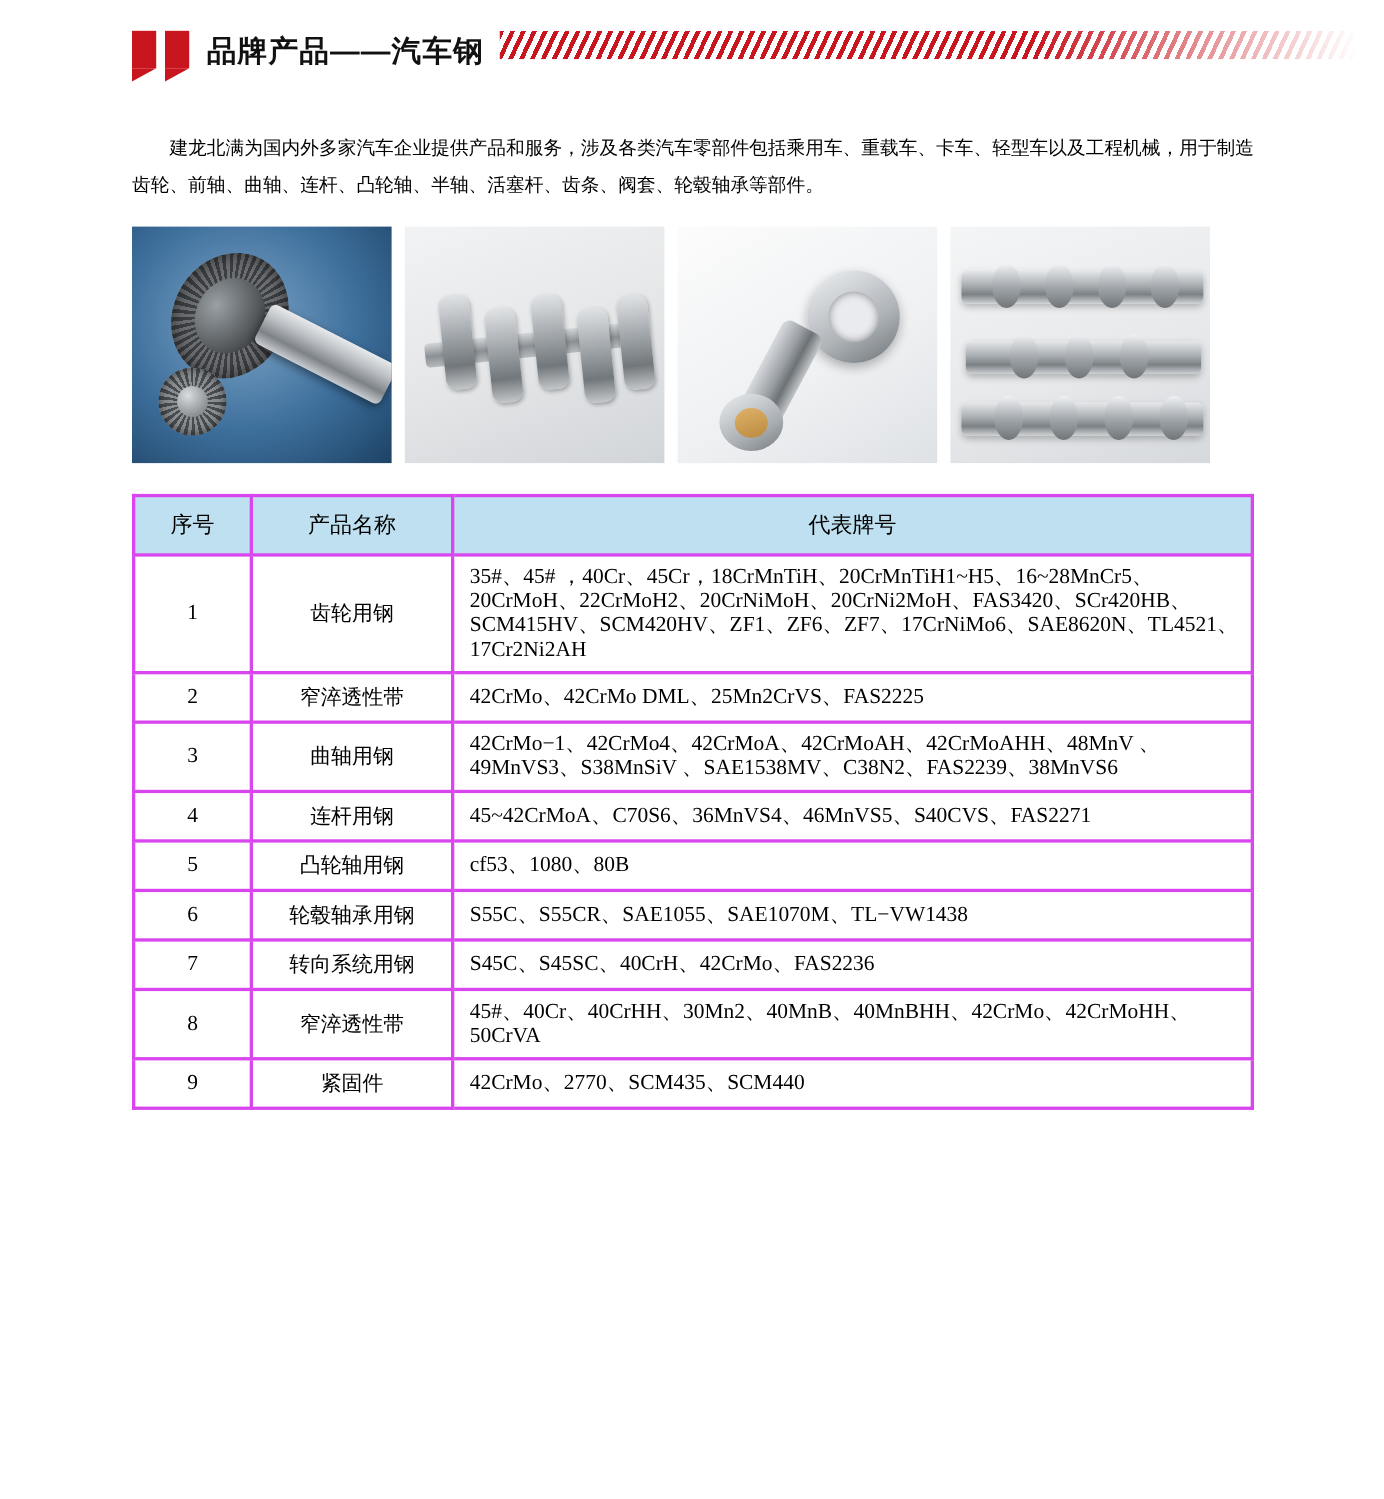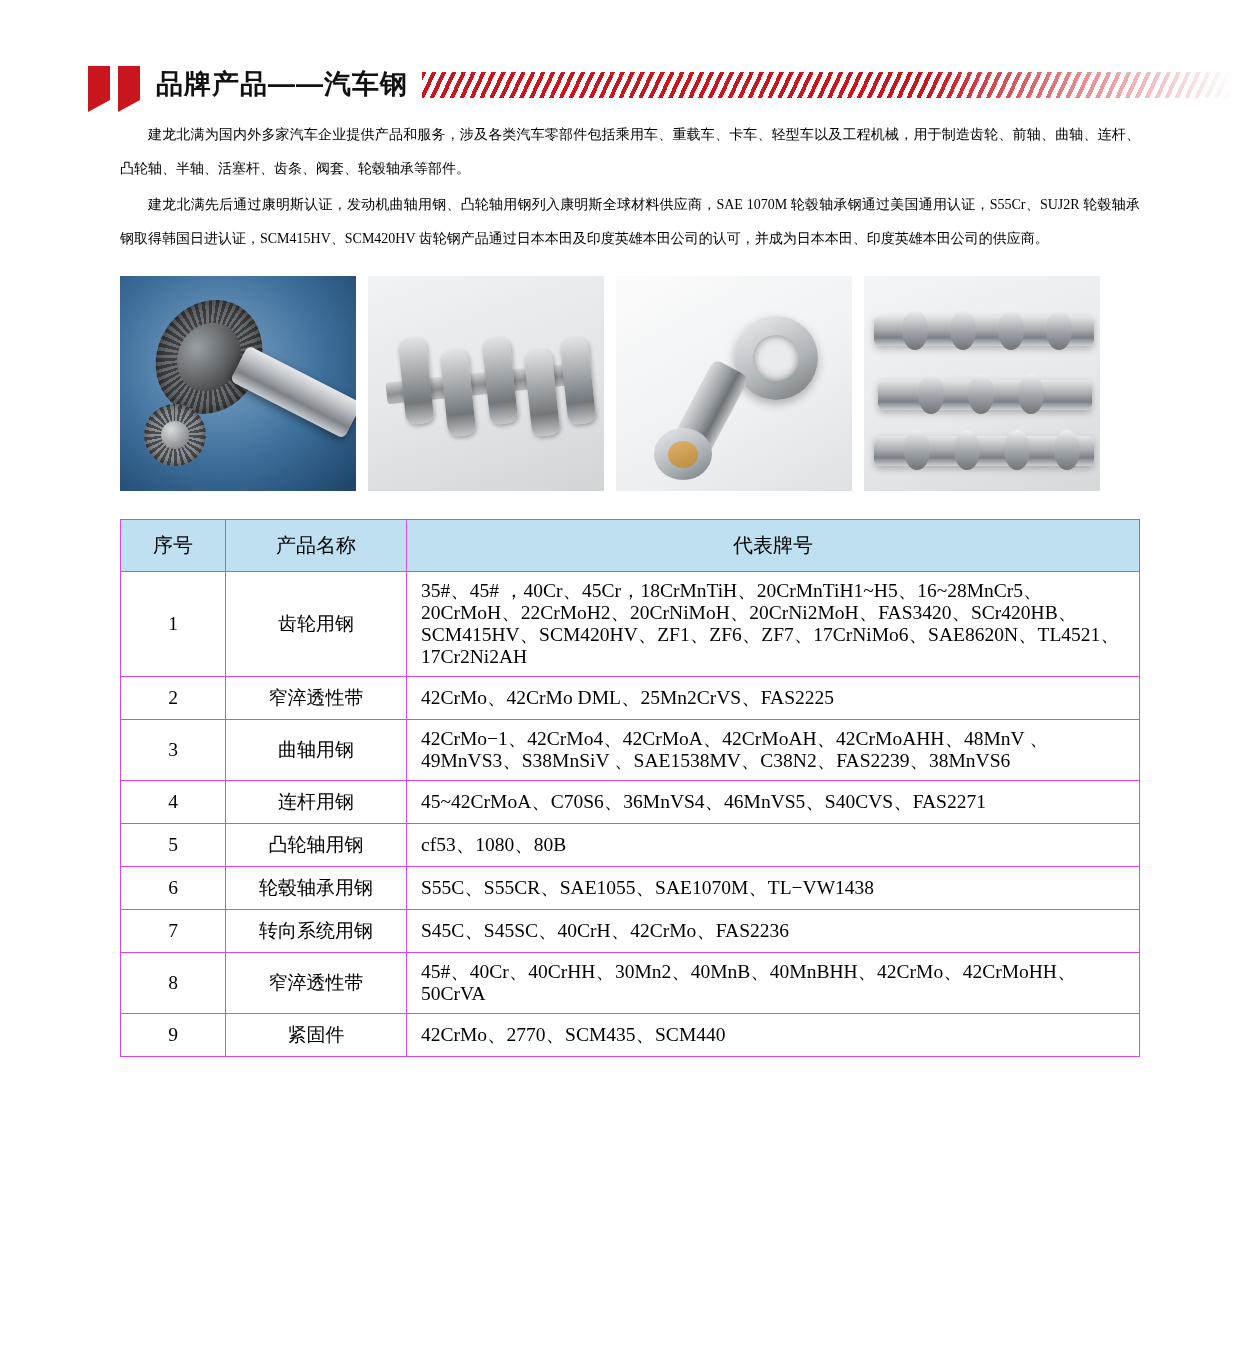--- a/index.html
+++ b/index.html
@@ -15,22 +15,22 @@
     position: relative;
     overflow: hidden;
   }
 
   
   .header {
     position: relative;
     height: 80px;
     margin: 28px 0 0 0;
     display: flex;
-    align-items: flex-end;
-    padding-left: 88px;
+    align-items: flex-start;
+    padding-left: 120px;
   }
   .quote-mark {
     display: flex;
     gap: 8px;
     align-items: flex-start;
     margin-right: 16px;
     margin-bottom: 8px;
   }
   .quote-bar {
     width: 22px;
@@ -68,21 +68,21 @@
     );
     -webkit-mask-image: linear-gradient(to right, rgba(0,0,0,1) 0%, rgba(0,0,0,1) 62%, rgba(0,0,0,0) 100%);
     mask-image: linear-gradient(to right, rgba(0,0,0,1) 0%, rgba(0,0,0,1) 62%, rgba(0,0,0,0) 100%);
   }
 
   
   .content {
     padding: 10px 118px 0 120px;
   }
   .para {
-    font-size: 14px;
+    font-size: 17px;
     line-height: 34px;
     text-align: justify;
     text-justify: inter-ideograph;
     margin: 0 0 2px 0;
     text-indent: 2em;
   }
 
   
   .photos {
     display: flex;
@@ -219,21 +219,21 @@
   
   .table-wrap {
     padding: 28px 118px 0 120px;
   }
   table {
     width: 100%;
     border-collapse: collapse;
     font-size: 19.5px;
   }
   th, td {
-    border: 1px solid #d946ef;
+    border: 3px solid #d946ef;
     padding: 8px 10px;
     vertical-align: middle;
   }
   thead th {
     background: #bfe0f0;
     text-align: center;
     font-weight: normal;
     font-size: 20px;
     padding: 12px 6px;
     font-family: "Liberation Sans", "DejaVu Sans", sans-serif;
@@ -261,21 +261,20 @@
   <span class="quote-mark">
     <span class="quote-bar"></span>
     <span class="quote-bar"></span>
   </span>
   <span class="header-title">品牌产品——汽车钢</span>
   <span class="header-stripes"></span>
 </div>
 
 <div class="content">
   <p class="para">建龙北满为国内外多家汽车企业提供产品和服务，涉及各类汽车零部件包括乘用车、重载车、卡车、轻型车以及工程机械，用于制造齿轮、前轴、曲轴、连杆、凸轮轴、半轴、活塞杆、齿条、阀套、轮毂轴承等部件。</p>
-  <p class="para">建龙北满先后通过康明斯认证，发动机曲轴用钢、凸轮轴用钢列入康明斯全球材料供应商，SAE 1070M 轮毂轴承钢通过美国通用认证，S55Cr、SUJ2R 轮毂轴承钢取得韩国日进认证，SCM415HV、SCM420HV 齿轮钢产品通过日本本田及印度英雄本田公司的认可，并成为日本本田、印度英雄本田公司的供应商。</p>
 </div>
 
 <div class="photos">
   <div class="photo p1">
     <span class="gear"></span>
     <span class="shaft"></span>
     <span class="pinion"></span>
   </div>
   <div class="photo p2">
     <span class="crank-axis"></span>

